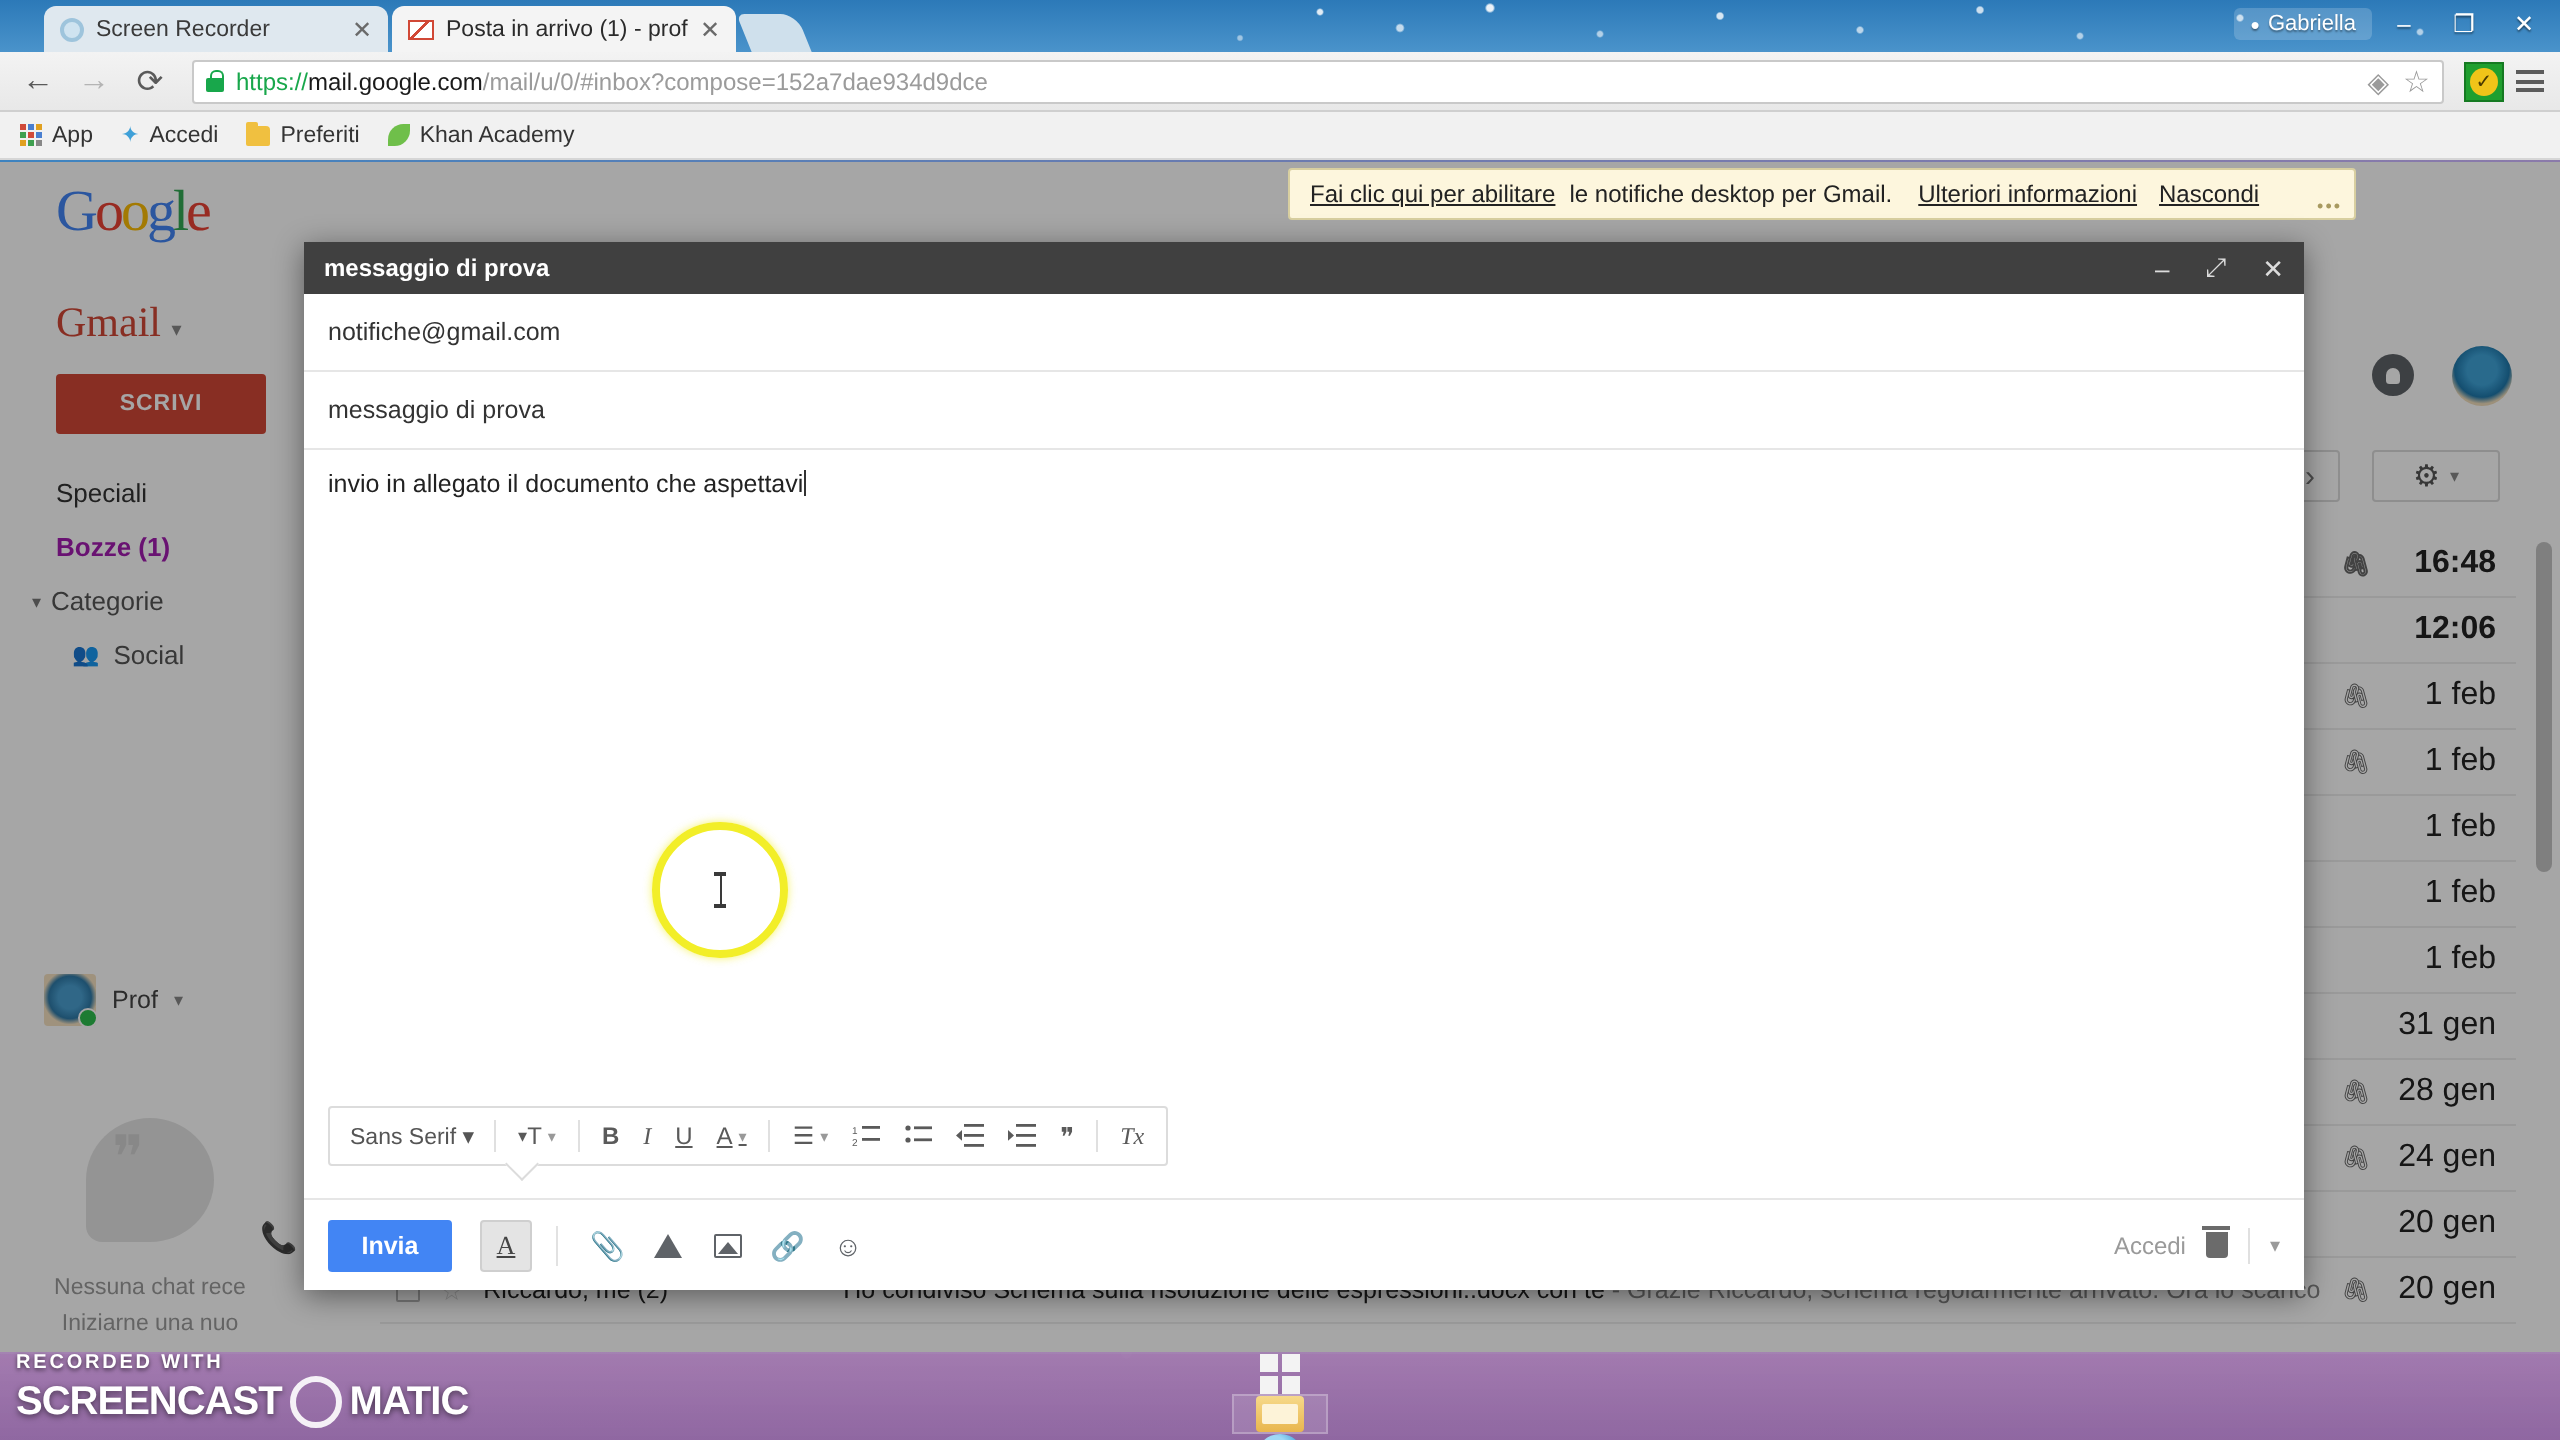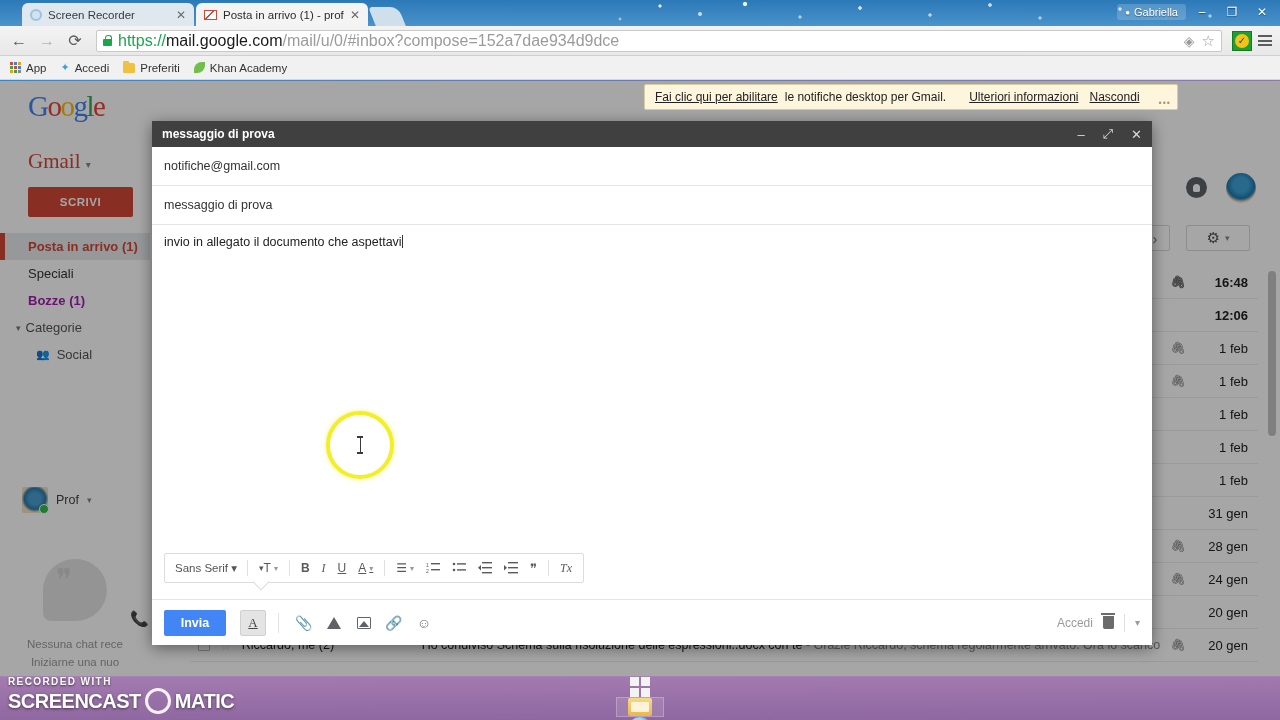--- a/index.html
+++ b/index.html
@@ -81,21 +81,21 @@
   }
   .nav-ico { width:22px; height:22px; display:flex; align-items:center; justify-content:center; color:#5a5a5a; font-size:16px; }
   .nav-ico.dim { color:#b4b4b4; }
   .omnibox {
     flex:1; height:22px; background:#fff; border:1px solid #c9c9c9; border-radius:2px;
     display:flex; align-items:center; padding:0 6px; gap:6px; margin:0 4px;
   }
   .lock { width:9px; height:11px; position:relative; flex:none; }
   .lock::after { content:""; position:absolute; left:0; bottom:0; width:9px; height:7px; background:#18a74b; border-radius:1px; }
   .lock::before { content:""; position:absolute; left:2px; top:0; width:5px; height:6px; border:1.6px solid #18a74b; border-bottom:none; border-radius:3px 3px 0 0; }
-  .url { font-size:16px; color:#9b9b9b; white-space:nowrap; }
+  .url { font-size:12px; color:#9b9b9b; white-space:nowrap; }
   .url b { color:#1a1a1a; font-weight:400; }
   .url .scheme { color:#18a74b; }
   .omni-right { margin-left:auto; display:flex; align-items:center; gap:7px; }
   .ext-btn {
     width:20px; height:20px; background:#1f9f2f; border:1px solid #157a22;
     display:flex; align-items:center; justify-content:center;
   }
   .ext-inner { width:14px; height:14px; border-radius:50%; background:#f0c419; display:flex; align-items:center; justify-content:center; font-size:10px; color:#4a3a00; }
   .menu-ico { display:flex; flex-direction:column; gap:2.5px; }
   .menu-ico i { display:block; width:14px; height:2px; background:#5c5c5c; }
@@ -181,21 +181,21 @@
     height:33px; border-bottom:1px solid #ededed; display:flex; align-items:center;
     font-size:12.5px; color:#222; padding:0 10px 0 8px; gap:10px; background:#fff;
   }
   .mailrow.unread { font-weight:bold; }
   .mr-check { width:12px; height:12px; border:1px solid #b8b8b8; border-radius:1px; flex:none; }
   .mr-star { color:#d6d6d6; font-size:13px; flex:none; }
   .mr-from { width:170px; white-space:nowrap; overflow:hidden; flex:none; }
   .mr-subj { flex:1; white-space:nowrap; overflow:hidden; }
   .mr-subj .snip { color:#888; font-weight:normal; }
   .mr-clip { width:16px; flex:none; color:#666; font-size:12px; text-align:center; }
-  .mr-date { width:52px; flex:none; text-align:right; font-size:13px; }
+  .mr-date { width:52px; flex:none; text-align:right; font-size:16px; }
 
   .list-scroll { position:absolute; right:4px; top:190px; width:8px; height:165px; background:#c4c4c4; border-radius:4px; }
 
   
   .notifbar {
     position:absolute; left:644px; top:84px; width:534px; height:26px;
     background:#fdf6dd; border:1px solid #d8cfa0; border-radius:2px;
     display:flex; align-items:center; gap:7px; padding:0 10px;
     font-size:12px; color:#222; z-index:45;
   }
@@ -407,21 +407,20 @@
       </div>
 
       <div class="gmail-word">
         <span>Gmail</span>
         <span class="car">▾</span>
       </div>
 
       <div class="btn-scrivi">SCRIVI</div>
 
       <div class="navlist">
-        <div class="navitem sel">Posta in arrivo (1)</div>
         <div class="navitem">Speciali</div>
         <div class="navitem bold">Bozze (1)</div>
         <div class="navitem cat">
           <span class="caret-sm">▾</span>
           <span>Categorie</span>
         </div>
         <div class="navitem sub">
           <span class="soc-ico">👥</span>
           <span>Social</span>
         </div>
@@ -548,21 +547,21 @@
         </div>
       </div>
 
       <div class="list-scroll"></div>
       <div class="page-dim"></div>
     </div>
 
     <div class="notifbar">
       <a href="#">Fai clic qui per abilitare</a>
       <span>le notifiche desktop per Gmail.</span>
-      <a href="#" style="margin-left:16px;">Ulteriori informazioni</a>
+      <a href="#" style="margin-left:6px;">Ulteriori informazioni</a>
       <a href="#" style="margin-left:4px;">Nascondi</a>
       <span class="notif-dots">•••</span>
     </div>
 
     <div class="compose">
       <div class="cmp-head">
         <span>messaggio di prova</span>
         <span class="ctrl">
           <span>–</span>
           <span>⤢</span>

